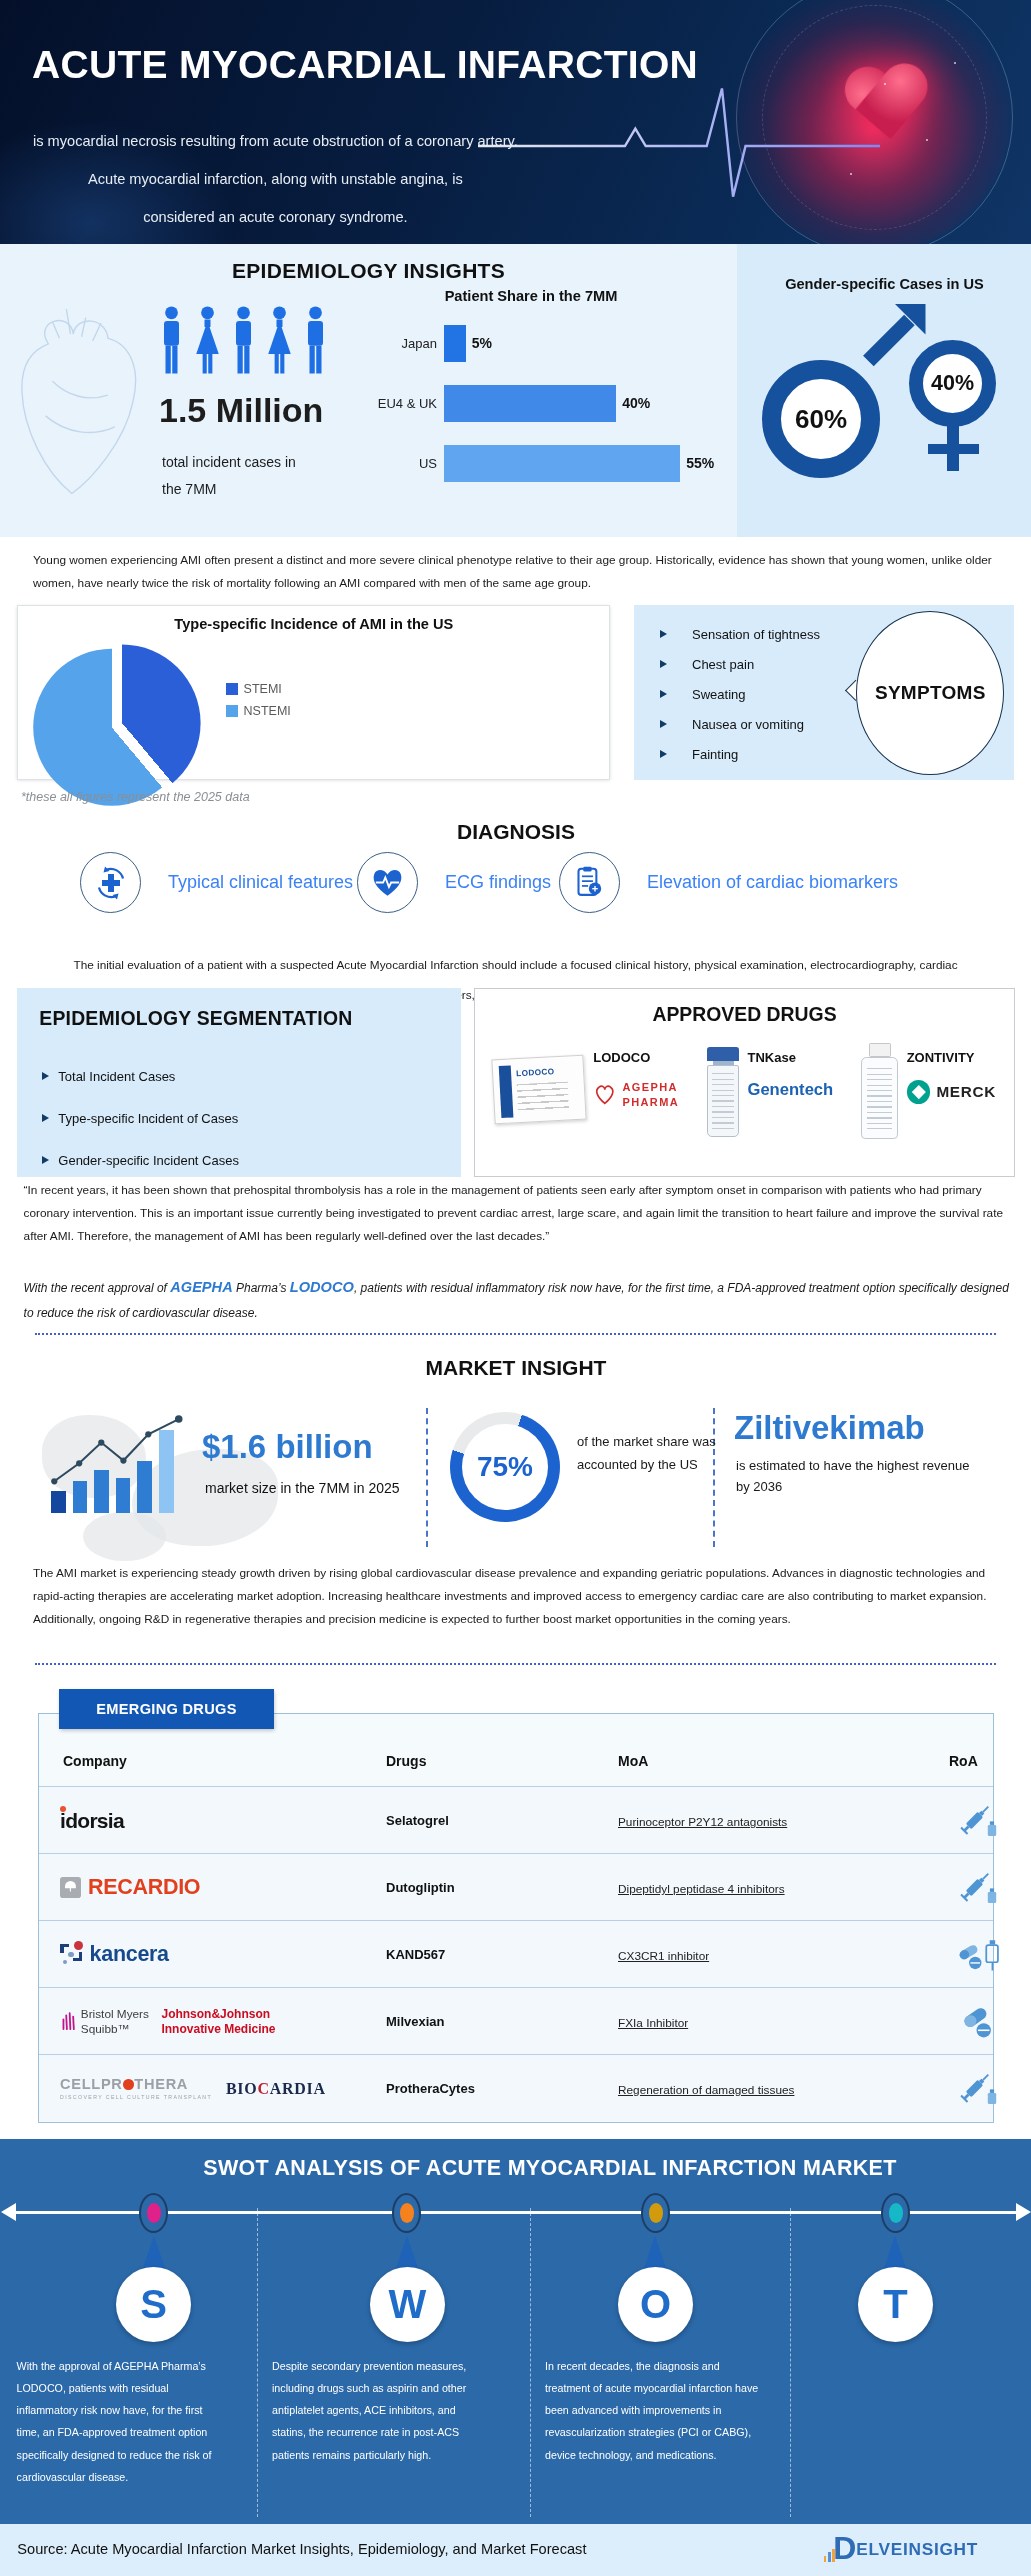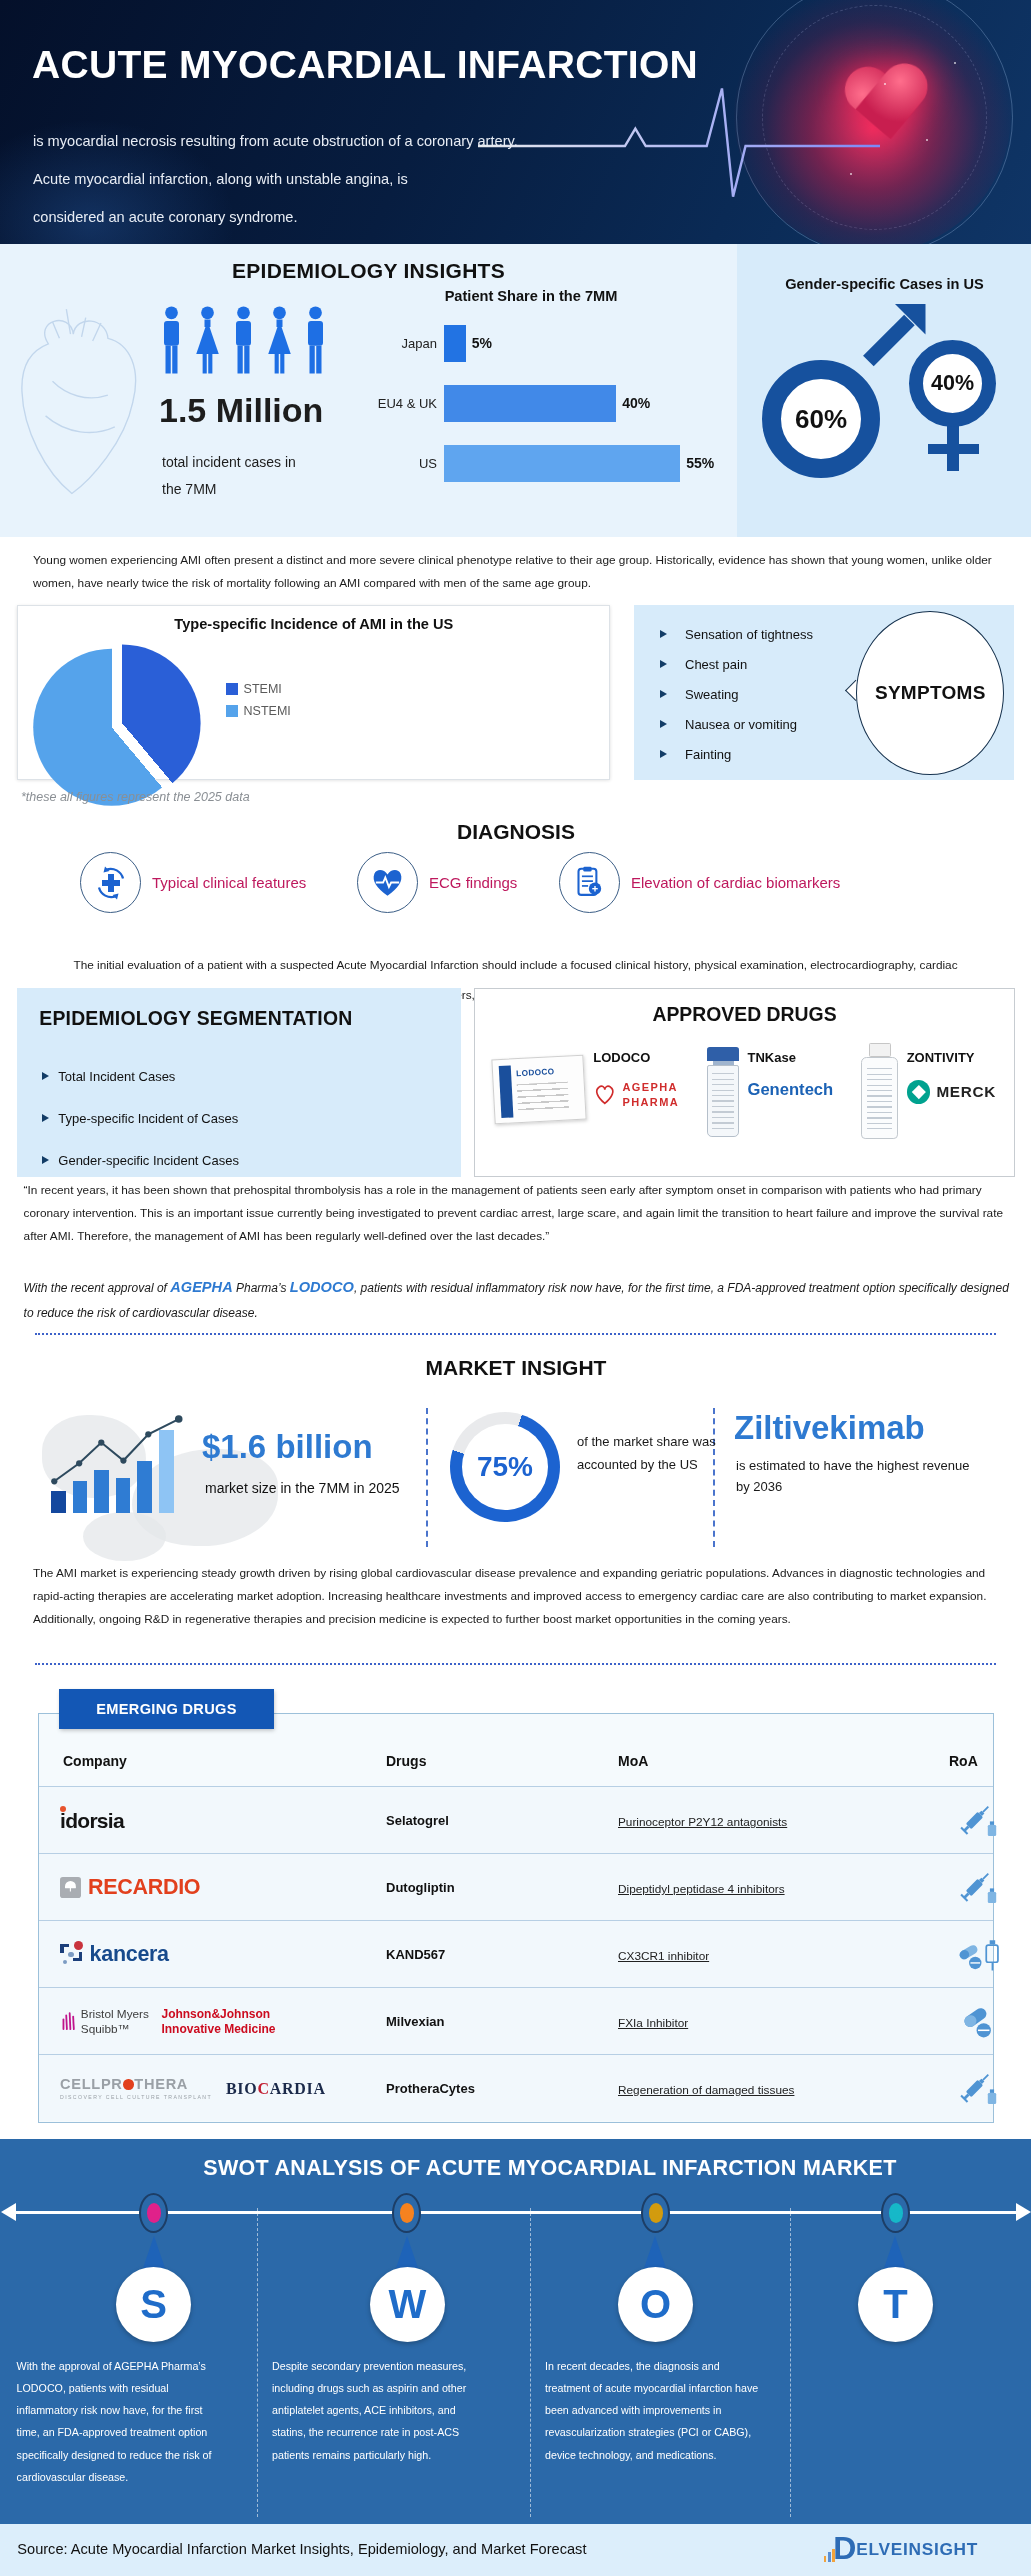--- a/index.html
+++ b/index.html
@@ -6,21 +6,21 @@
   body { background:#fff; font-family:"Liberation Sans", sans-serif; color:#111; }
   .page { position:relative; width:1032px; height:2576px; background:#fff; overflow:hidden; }
 
   
   .hdr { position:absolute; top:0; left:0; width:1032px; height:244px;
          background:linear-gradient(115deg,#04102a 0%,#071d40 42%,#0a2a55 72%,#0f3566 100%); overflow:hidden; }
   .hdr::before{content:"";position:absolute;left:-55px;bottom:-83px;width:291px;height:208px;
          background:radial-gradient(ellipse at center, rgba(40,95,170,.38), transparent 70%);}
   .hdr-title { position:absolute; left:32px; top:43px; color:#fff; font-size:39px; font-weight:bold; letter-spacing:0.3px; }
   .hdr-desc { position:absolute; left:33px; top:123px; color:#e8edf5; font-size:14.6px; line-height:2.6; font-weight:300;}
-  .hdr-desc span{ display:block; }
+  .hdr-desc span{ display:block;text-align:center; }
   .rings { position:absolute; right:19.4px; top:-21px; width:277px; height:277px; }
   .rings::before{content:"";position:absolute;inset:0;border:0.7px solid rgba(150,180,220,.35);border-radius:50%;}
   .rings::after{content:"";position:absolute;inset:26px;border:0.7px dashed rgba(150,180,220,.3);border-radius:50%;}
   .glow { position:absolute; right:21px; top:-24px; width:277px; height:277px; border-radius:50%;
           background:radial-gradient(circle at 50% 55%, rgba(255,45,95,.9) 0%, rgba(215,25,70,.5) 30%, rgba(140,20,60,.22) 52%, transparent 70%);}
   .heart-shape { position:absolute; right:98px; top:67px; width:92px; height:83px; filter:drop-shadow(0 0 16.6px rgba(255,40,90,.85)); transform:rotate(-5deg); }
   .heart-shape::before,.heart-shape::after { content:""; position:absolute; top:0; width:46px; height:72px;
           border-radius:35px 35px 0 0; background:radial-gradient(circle at 35% 30%, #ff6e8c, #c81e4f 70%);}
   .heart-shape::before { left:46px; transform:rotate(-45deg); transform-origin:0 100%; }
   .heart-shape::after  { left:0;    transform:rotate(45deg);  transform-origin:100% 100%; }
@@ -70,34 +70,34 @@
   .pie-s { position:absolute; inset:0; border-radius:50%; transform:translate(7.6px,-1.4px);
            background:conic-gradient(#2a5fd7 0 var(--sweep), transparent var(--sweep)); }
   .legend { position:absolute; left:208px; top:76px; font-size:12.5px; color:#5a5a5a; }
   .legend-row { display:flex; align-items:center; margin-bottom:8.3px; gap:5.5px; }
   .sw { width:11.8px; height:11.8px; }
   .sw-stemi { background:#2a5fd7; } .sw-nstemi { background:#55a3eb; }
   .type-note { position:absolute; left:297px; top:40px; width:277px; font-size:12.5px; font-style:italic; line-height:2.15; color:#222; }
   .type-foot { position:absolute; left:21px; top:790px; font-size:12.5px; font-style:italic; color:#8a8f94; }
   .sym-box { position:absolute; left:634px; top:605px; width:380px; height:175px; background:#d7ebfa; }
   .sym-list { position:absolute; left:26px; top:14px; }
-  .sym-item { display:flex; align-items:center; gap:18px; height:30px; font-size:13px; color:#111;text-align:right; }
+  .sym-item { display:flex; align-items:center; gap:25px; height:30px; font-size:13px; color:#111;text-align:right; }
   .tri { width:0; height:0; border-left:7.6px solid #123c66; border-top:4.9px solid transparent; border-bottom:4.9px solid transparent; }
   .bubble { position:absolute; right:9.7px; top:5.5px; width:148px; height:164px; background:#fff;
             border:1.4px solid #16324e; border-radius:50%; display:flex; align-items:center; justify-content:center; }
   .bubble-label { font-size:19px; font-weight:bold; letter-spacing:0.3px; }
   .bubble-tail { position:absolute; right:151px; top:78px; width:15.3px; height:15.3px; background:#fff;
             border-left:1.4px solid #16324e; border-bottom:1.4px solid #16324e; transform:rotate(45deg); }
 
   
   .diag-title { position:absolute; top:820px; width:100%; text-align:center; font-size:21px; font-weight:bold; }
   .diag-item { position:absolute; display:flex; align-items:center; gap:11px; }
   .diag-circle { width:61px; height:61px; border-radius:50%; border:1px solid #3b5e86; background:#fff;
                  display:flex; align-items:center; justify-content:center; }
-  .diag-label { font-size:15px; color:#be185d; }
+  .diag-label { font-size:18px; color:#3b82f6;margin-left:16px; }
   .di1 { left:80px; top:852px; } .di2 { left:357px; top:852px; } .di3 { left:559px; top:852px; }
   .diag-note { position:absolute; top:950px; left:51px; width:929px; text-align:center; font-size:11.8px; line-height:2.55; color:#1a1a1a; }
 
   
   .seg-box { position:absolute; left:17.3px; top:988px; width:444px; height:189px; background:#d7ebfa; }
   .seg-title { position:absolute; left:22px; top:19.4px; font-size:19.4px; font-weight:bold; letter-spacing:0.2px; }
   .seg-items { position:absolute; left:25px; top:67px; }
   .seg-item { display:flex; align-items:center; gap:9px; height:42px; font-size:13px; }
   .apr-box { position:absolute; left:474px; top:988px; width:541px; height:189px; background:#fff; border:0.7px solid #c7ccd1; }
   .apr-title { position:absolute; top:14px; width:100%; text-align:center; font-size:19.4px; font-weight:bold; }

